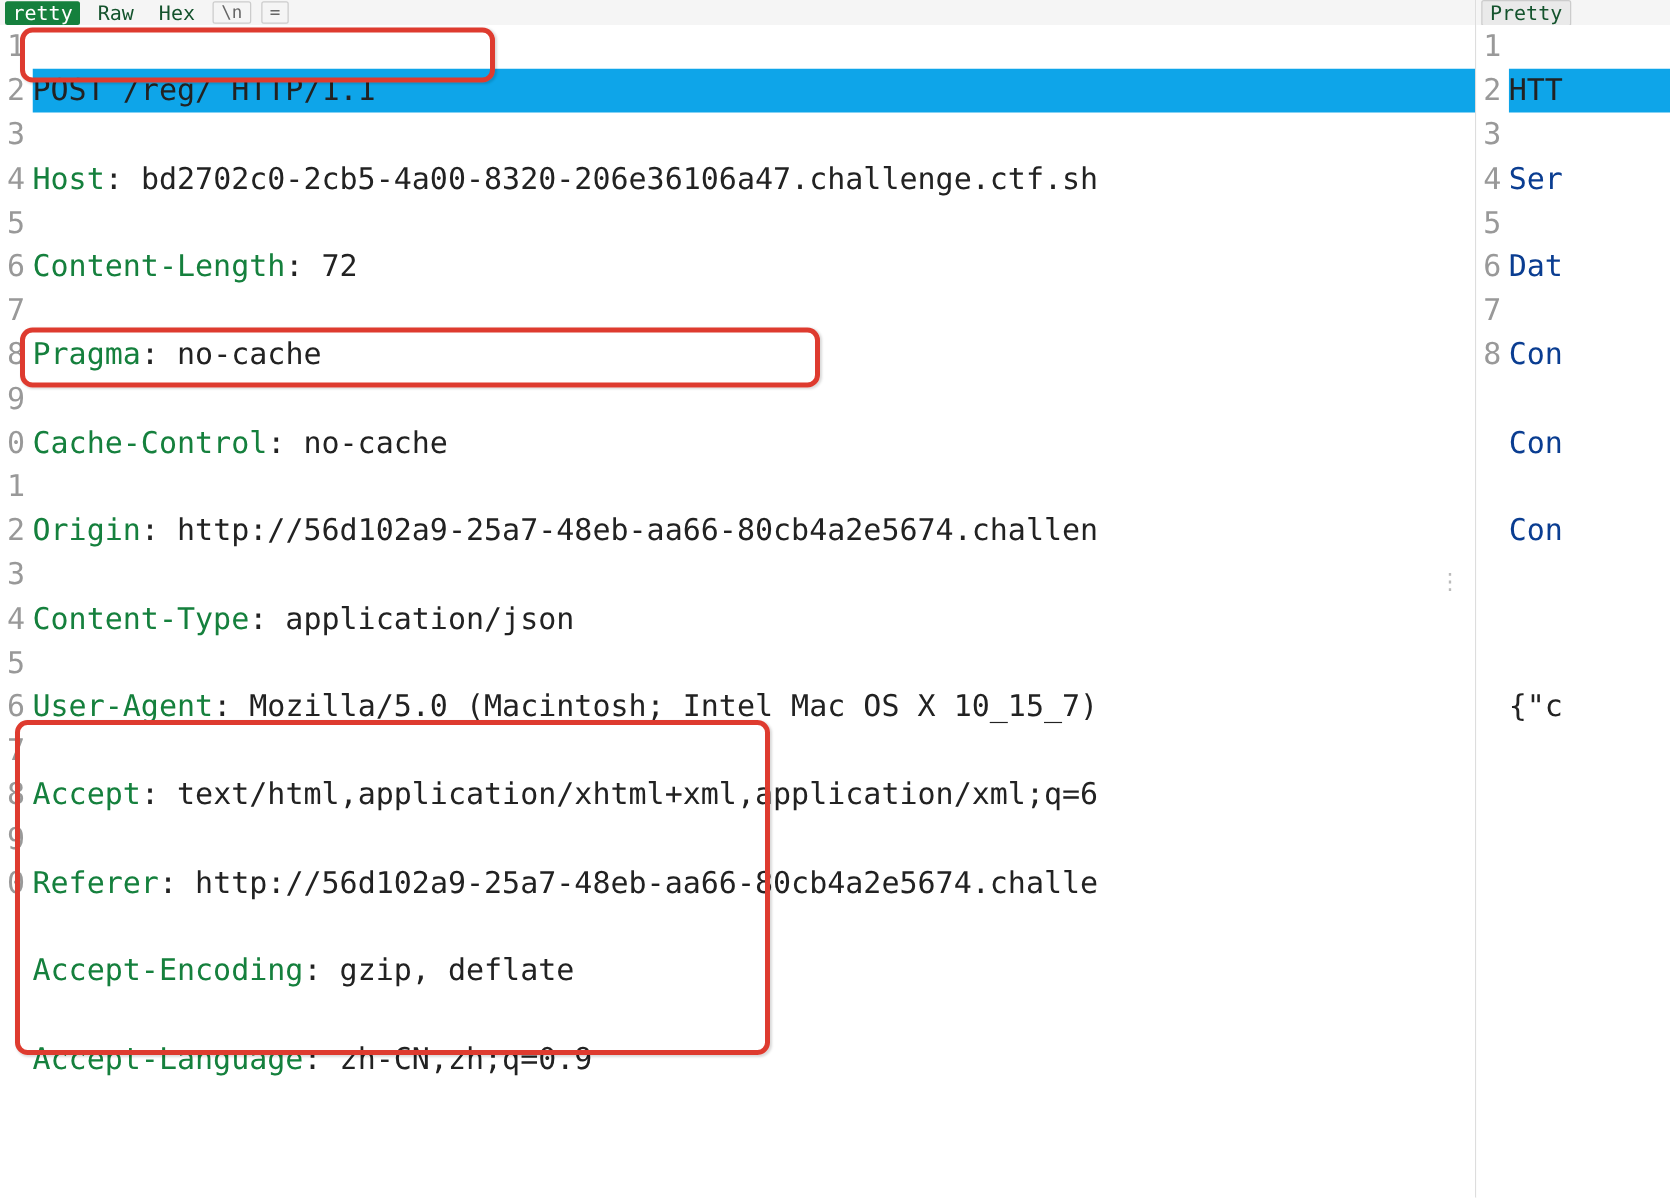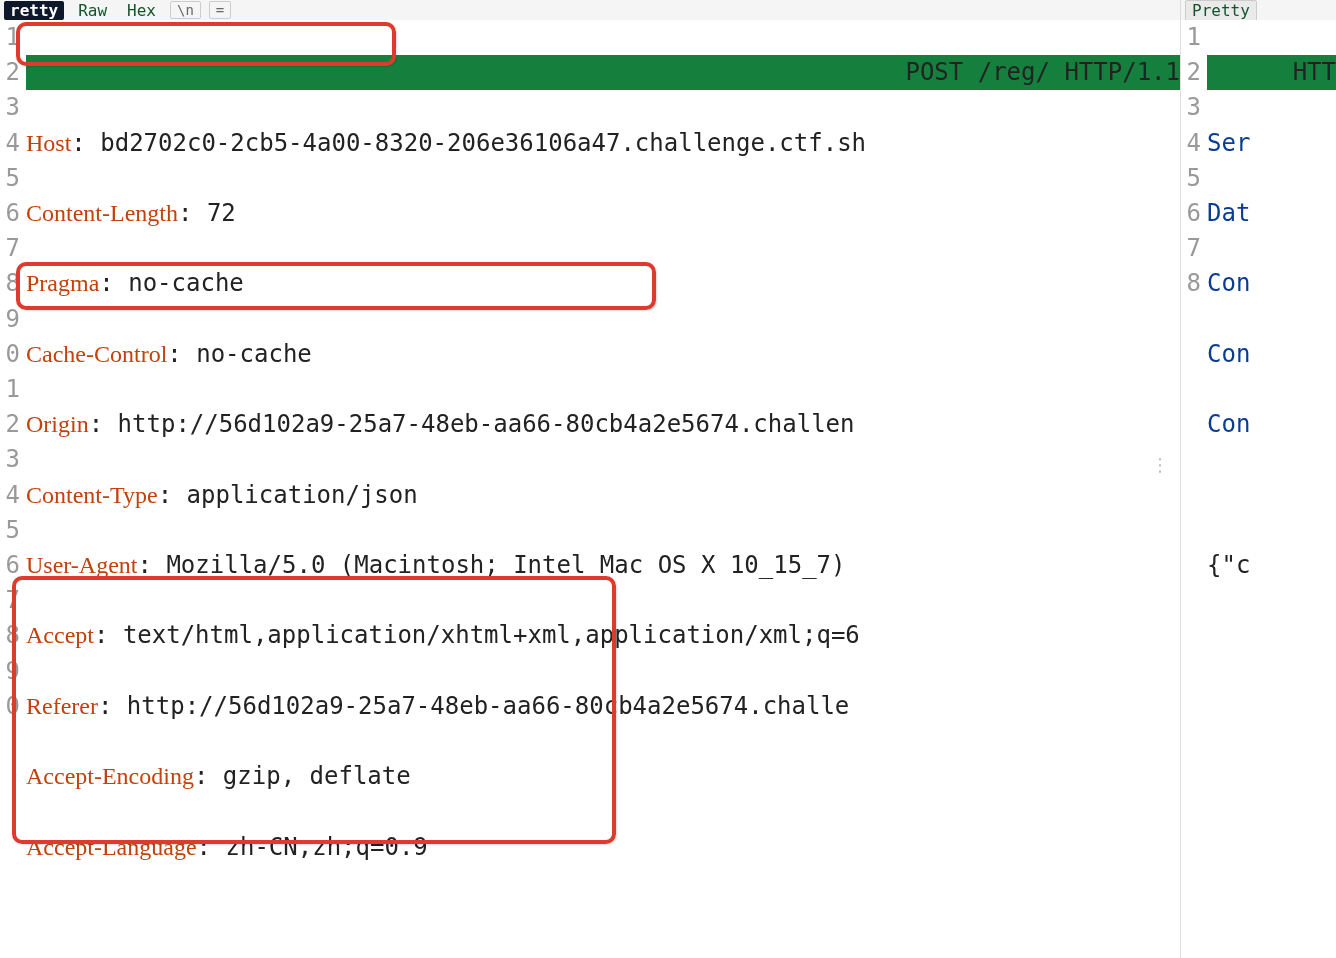--- a/index.html
+++ b/index.html
@@ -24,24 +24,23 @@
   gap: 8px;
   font-size: 16px;
   overflow: hidden;
 }
 .tab {
   padding: 0 6px;
   color: #14532d;
   cursor: pointer;
 }
 .tab.active {
-  background: #0f172a;
+  background: #15803d;
   color: #fff;
   border-radius: 2px;
-  font-weight: bold;
 }
 .tab-btn {
   padding: 0 6px;
   color: #666;
   border: 1px solid #ccc;
   border-radius: 2px;
   font-size: 14px;
   cursor: pointer;
 }
 .code-area {
@@ -60,22 +59,22 @@
 }
 .gutter .ln { display: block; }
 .code {
   flex: 1 1 auto;
   white-space: pre;
   line-height: 35.2px;
   overflow: hidden;
   position: relative;
 }
 .code .line { display: block; white-space: pre; }
-.hl-row { background: #15803d; text-align: right; }
-.hdr-name { color: #c2410c; font-family: Liberation Serif, serif; }
+.hl-row { background: #0ea5e9; }
+.hdr-name { color: #15803d; }
 .hdr-val  { color: #222; }
 .response-txt { color: #0a3d91; text-align: right; }
 .punc     { color: #222; }
 .highlight-box {
   position: absolute;
   border: 4px solid #de3b2f;
   border-radius: 10px;
   pointer-events: none;
   box-shadow: 1px 1px 2px rgba(0,0,0,0.15);
 }

